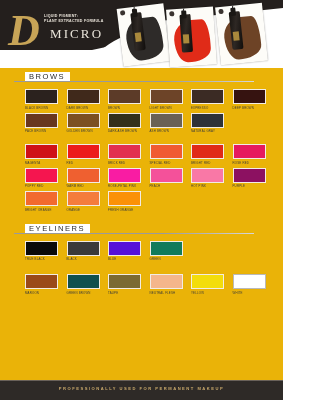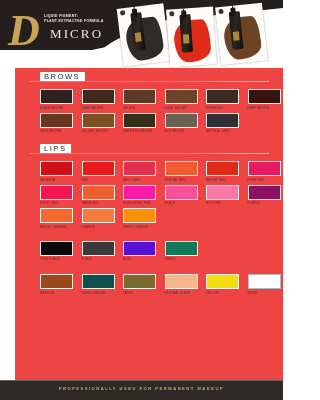--- a/index.html
+++ b/index.html
@@ -133,24 +133,24 @@
     position: absolute;
     left: 15px; top: 26px;
     width: 6px; height: 9px;
     background: #b8953f;
     opacity: 0.9;
   }
 
   
   .content {
     position: absolute;
-    left: 15px; top: 68px;
+    left: 0; top: 68px;
     width: 283px;
     height: 312px;
-    background: #ef4444;
+    background: #eab308;
   }
   .section {
     position: relative;
     padding: 0 0 0 0;
   }
   .sec-head {
     position: relative;
     height: 14px;
     margin: 0 14px 0 14px;
   }
@@ -324,89 +324,89 @@
           <div class="swatch-label">ASH BROWN</div>
         </div>
         <div class="swatch-cell">
           <div class="swatch" style="background: rgb(46, 50, 56);"></div>
           <div class="swatch-label">NATURAL GRAY</div>
         </div>
       </div>
   </div>
 
   <div class="section sec-lips">
+    <div class="swatch-grid">
+        <div class="swatch-cell">
+          <div class="swatch" style="background: rgb(207, 17, 23);"></div>
+          <div class="swatch-label">MAGENTA</div>
+        </div>
+        <div class="swatch-cell">
+          <div class="swatch" style="background: rgb(236, 27, 27);"></div>
+          <div class="swatch-label">RED</div>
+        </div>
+        <div class="swatch-cell">
+          <div class="swatch" style="background: rgb(226, 48, 79);"></div>
+          <div class="swatch-label">BRICK RED</div>
+        </div>
+        <div class="swatch-cell">
+          <div class="swatch" style="background: rgb(240, 90, 50);"></div>
+          <div class="swatch-label">SPECIAL RED</div>
+        </div>
+        <div class="swatch-cell">
+          <div class="swatch" style="background: rgb(224, 42, 24);"></div>
+          <div class="swatch-label">BRIGHT RED</div>
+        </div>
+        <div class="swatch-cell">
+          <div class="swatch" style="background: rgb(230, 26, 94);"></div>
+          <div class="swatch-label">ROSE RED</div>
+        </div>
+        <div class="swatch-cell">
+          <div class="swatch" style="background: rgb(245, 21, 79);"></div>
+          <div class="swatch-label">POPPY RED</div>
+        </div>
+        <div class="swatch-cell">
+          <div class="swatch" style="background: rgb(239, 96, 48);"></div>
+          <div class="swatch-label">WARM RED</div>
+        </div>
+        <div class="swatch-cell">
+          <div class="swatch" style="background: rgb(249, 28, 163);"></div>
+          <div class="swatch-label">ROSE-PETAL PINK</div>
+        </div>
+        <div class="swatch-cell">
+          <div class="swatch" style="background: rgb(244, 81, 154);"></div>
+          <div class="swatch-label">PEACH</div>
+        </div>
+        <div class="swatch-cell">
+          <div class="swatch" style="background: rgb(249, 120, 166);"></div>
+          <div class="swatch-label">HOT PINK</div>
+        </div>
+        <div class="swatch-cell">
+          <div class="swatch" style="background: rgb(140, 17, 97);"></div>
+          <div class="swatch-label">PURPLE</div>
+        </div>
+        <div class="swatch-cell">
+          <div class="swatch" style="background: rgb(242, 106, 46);"></div>
+          <div class="swatch-label">BRIGHT ORANGE</div>
+        </div>
+        <div class="swatch-cell">
+          <div class="swatch" style="background: rgb(244, 124, 60);"></div>
+          <div class="swatch-label">ORANGE</div>
+        </div>
+        <div class="swatch-cell">
+          <div class="swatch" style="background: rgb(251, 145, 7);"></div>
+          <div class="swatch-label">FRESH ORANGE</div>
+        </div>
+      </div>
+  </div>
+
+  <div class="section sec-eye">
     <div class="sec-head">
       <div class="sec-rule"></div>
-      <div class="sec-title">LIPS</div>
-    </div>
-    <div class="swatch-grid">
-        <div class="swatch-cell">
-          <div class="swatch" style="background: rgb(207, 17, 23);"></div>
-          <div class="swatch-label">MAGENTA</div>
-        </div>
-        <div class="swatch-cell">
-          <div class="swatch" style="background: rgb(236, 27, 27);"></div>
-          <div class="swatch-label">RED</div>
-        </div>
-        <div class="swatch-cell">
-          <div class="swatch" style="background: rgb(226, 48, 79);"></div>
-          <div class="swatch-label">BRICK RED</div>
-        </div>
-        <div class="swatch-cell">
-          <div class="swatch" style="background: rgb(240, 90, 50);"></div>
-          <div class="swatch-label">SPECIAL RED</div>
-        </div>
-        <div class="swatch-cell">
-          <div class="swatch" style="background: rgb(224, 42, 24);"></div>
-          <div class="swatch-label">BRIGHT RED</div>
-        </div>
-        <div class="swatch-cell">
-          <div class="swatch" style="background: rgb(230, 26, 94);"></div>
-          <div class="swatch-label">ROSE RED</div>
-        </div>
-        <div class="swatch-cell">
-          <div class="swatch" style="background: rgb(245, 21, 79);"></div>
-          <div class="swatch-label">POPPY RED</div>
-        </div>
-        <div class="swatch-cell">
-          <div class="swatch" style="background: rgb(239, 96, 48);"></div>
-          <div class="swatch-label">WARM RED</div>
-        </div>
-        <div class="swatch-cell">
-          <div class="swatch" style="background: rgb(249, 28, 163);"></div>
-          <div class="swatch-label">ROSE-PETAL PINK</div>
-        </div>
-        <div class="swatch-cell">
-          <div class="swatch" style="background: rgb(244, 81, 154);"></div>
-          <div class="swatch-label">PEACH</div>
-        </div>
-        <div class="swatch-cell">
-          <div class="swatch" style="background: rgb(249, 120, 166);"></div>
-          <div class="swatch-label">HOT PINK</div>
-        </div>
-        <div class="swatch-cell">
-          <div class="swatch" style="background: rgb(140, 17, 97);"></div>
-          <div class="swatch-label">PURPLE</div>
-        </div>
-        <div class="swatch-cell">
-          <div class="swatch" style="background: rgb(242, 106, 46);"></div>
-          <div class="swatch-label">BRIGHT ORANGE</div>
-        </div>
-        <div class="swatch-cell">
-          <div class="swatch" style="background: rgb(244, 124, 60);"></div>
-          <div class="swatch-label">ORANGE</div>
-        </div>
-        <div class="swatch-cell">
-          <div class="swatch" style="background: rgb(251, 145, 7);"></div>
-          <div class="swatch-label">FRESH ORANGE</div>
-        </div>
-      </div>
-  </div>
-
-  <div class="section sec-eye">
+      <div class="sec-title">EYELINERS</div>
+    </div>
     <div class="swatch-grid">
         <div class="swatch-cell">
           <div class="swatch" style="background: rgb(10, 10, 10);"></div>
           <div class="swatch-label">TRUE BLACK</div>
         </div>
         <div class="swatch-cell">
           <div class="swatch" style="background: rgb(58, 58, 58);"></div>
           <div class="swatch-label">BLACK</div>
         </div>
         <div class="swatch-cell">

